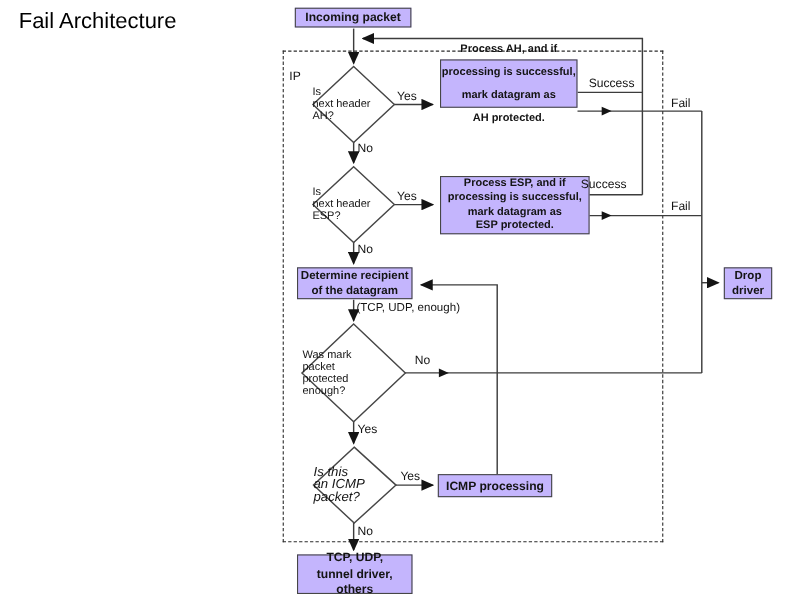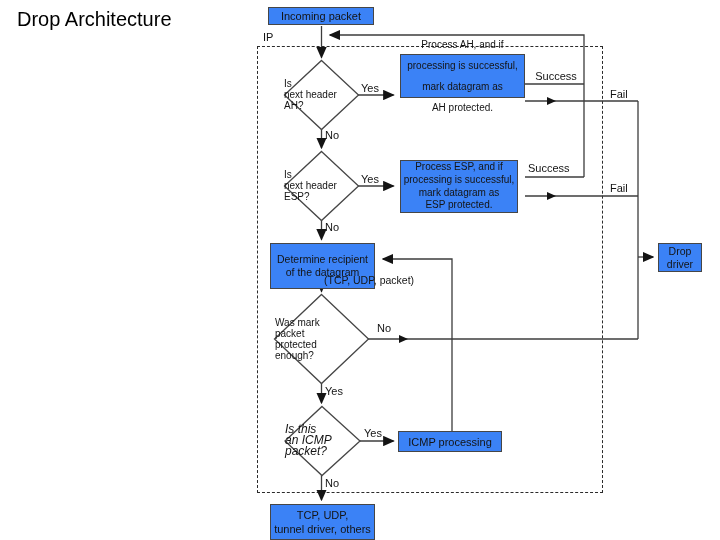--- a/index.html
+++ b/index.html
@@ -4,34 +4,34 @@
 <style>
   html,body{margin:0;padding:0;background:#fff;}
   #slide{
     position:relative;width:720px;height:540px;background:#ffffff;overflow:hidden;
     font-family:"Liberation Sans",sans-serif;color:#111;
   }
   .abs{position:absolute;}
   #title{left:17px;top:8px;font-size:20px;font-weight:400;color:#000;white-space:pre-line;}
   #subtitle{left:10px;top:87px;font-size:15px;font-weight:700;line-height:22px;color:#000;white-space:pre-line;}
   #ip-region{left:257px;top:46px;width:344px;height:445px;border:1px dashed #2b2b2b;z-index:1;}
-  #ip-label{left:263px;top:31px;font-size:11px;z-index:3;}
+  #ip-label{left:263px;top:64px;font-size:11px;z-index:3;}
   #connectors{left:0;top:0;z-index:2;}
   .node{
-    box-sizing:border-box;border:1.5px solid #464646;background:#3b82f6;z-index:3;
+    box-sizing:border-box;border:1.5px solid #464646;background:#c4b5fd;z-index:3;
     display:flex;align-items:center;justify-content:center;text-align:center;
-    white-space:pre-line;color:#141414;
+    white-space:pre-line;color:#141414;font-weight:bold;
   }
   .dtext{z-index:3;text-align:left;white-space:pre-line;color:#141414;}
   .elabel{z-index:3;font-size:11px;color:#141414;white-space:nowrap;}
   .ctr{text-align:center;}
   #n-incoming{left:268px;top:7px;width:106px;height:18px;font-size:11px;}
   #n-ah{left:400px;top:54px;width:125px;height:44px;font-size:10px;line-height:21px;}
-  #n-esp{left:400px;top:160px;width:118px;height:53px;font-size:10px;line-height:12.8px;}
-  #n-det{left:270px;top:243px;width:105px;height:46px;font-size:10.5px;line-height:13px;}
+  #n-esp{left:400px;top:160px;width:136px;height:53px;font-size:10px;line-height:12.8px;}
+  #n-det{left:270px;top:243px;width:105px;height:29px;font-size:10.5px;line-height:13px;}
   #n-icmp{left:398px;top:431px;width:104px;height:21px;font-size:11px;}
   #n-tcp{left:270px;top:504px;width:105px;height:36px;font-size:11px;line-height:14.5px;}
   #n-drop{left:658px;top:243px;width:44px;height:29px;font-size:10.5px;line-height:12.5px;}
   #d-ah{left:284px;top:78px;width:75px;font-size:10px;line-height:11px;}
   #d-esp{left:284px;top:169px;width:75px;font-size:10px;line-height:11px;}
   #d-prot{left:275px;top:317px;width:93px;font-size:10px;line-height:11px;}
   #d-icmp{left:285px;top:424px;width:75px;font-size:12px;line-height:11px;font-style:italic;}
   #l-ah-yes{left:361px;top:82px;}
   #l-ah-success{left:528px;top:70px;width:56px;}
   #l-ah-fail{left:610px;top:88px;}
@@ -44,21 +44,21 @@
   #l-prot-no{left:377px;top:322px;}
   #l-prot-yes{left:325px;top:385px;}
   #l-icmp-yes{left:364px;top:427px;}
   #l-icmp-no{left:325px;top:477px;}
 </style>
 </head>
 <body>
 
 <div id="slide">
 
-  <div class="abs" id="title">Drop Architecture</div>
+  <div class="abs" id="title">Fail Architecture</div>
 
   <div class="abs" id="ip-region"></div>
   <div class="abs" id="ip-label">IP</div>
 
   <svg class="abs" id="connectors" width="720" height="540" viewBox="0 0 720 540">
     <defs>
       <marker id="arr" markerWidth="9" markerHeight="8" refX="8" refY="4" orient="auto">
         <path d="M0,0 L9,4 L0,8 Z" fill="#141414"></path>
       </marker>
     </defs>
@@ -127,19 +127,19 @@
 packet?</div>
 
   <div class="abs elabel" id="l-ah-yes">Yes</div>
   <div class="abs elabel ctr" id="l-ah-success">Success</div>
   <div class="abs elabel" id="l-ah-fail">Fail</div>
   <div class="abs elabel" id="l-ah-no">No</div>
   <div class="abs elabel" id="l-esp-yes">Yes</div>
   <div class="abs elabel" id="l-esp-success">Success</div>
   <div class="abs elabel" id="l-esp-fail">Fail</div>
   <div class="abs elabel" id="l-esp-no">No</div>
-  <div class="abs elabel" id="l-recipients">(TCP, UDP, packet)</div>
+  <div class="abs elabel" id="l-recipients">(TCP, UDP, enough)</div>
   <div class="abs elabel" id="l-prot-no">No</div>
   <div class="abs elabel" id="l-prot-yes">Yes</div>
   <div class="abs elabel" id="l-icmp-yes">Yes</div>
   <div class="abs elabel" id="l-icmp-no">No</div>
 
 </div>
 
 </body></html>

